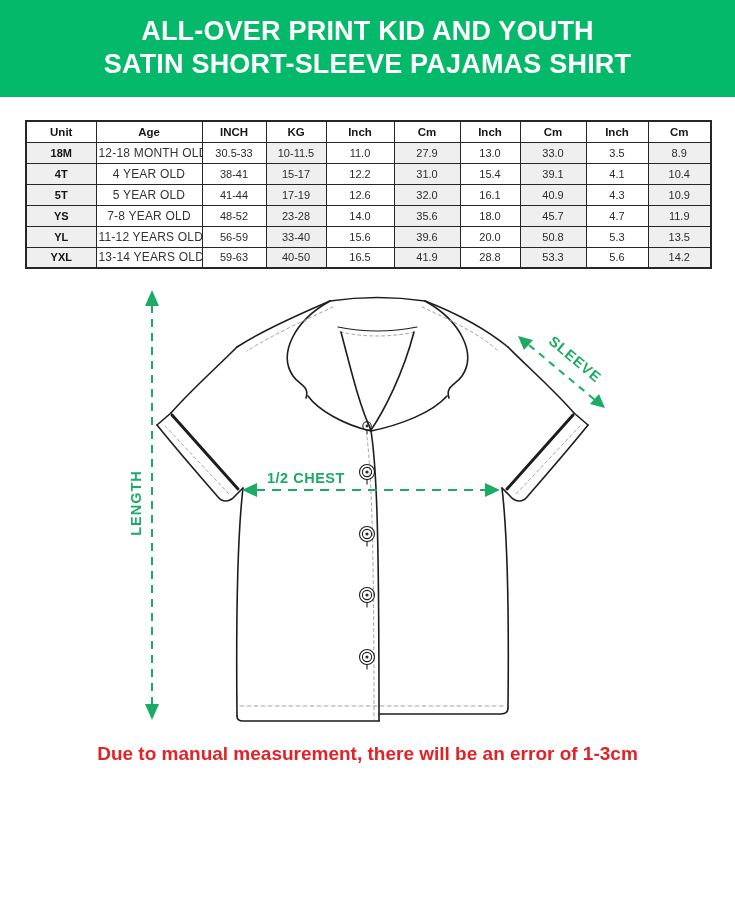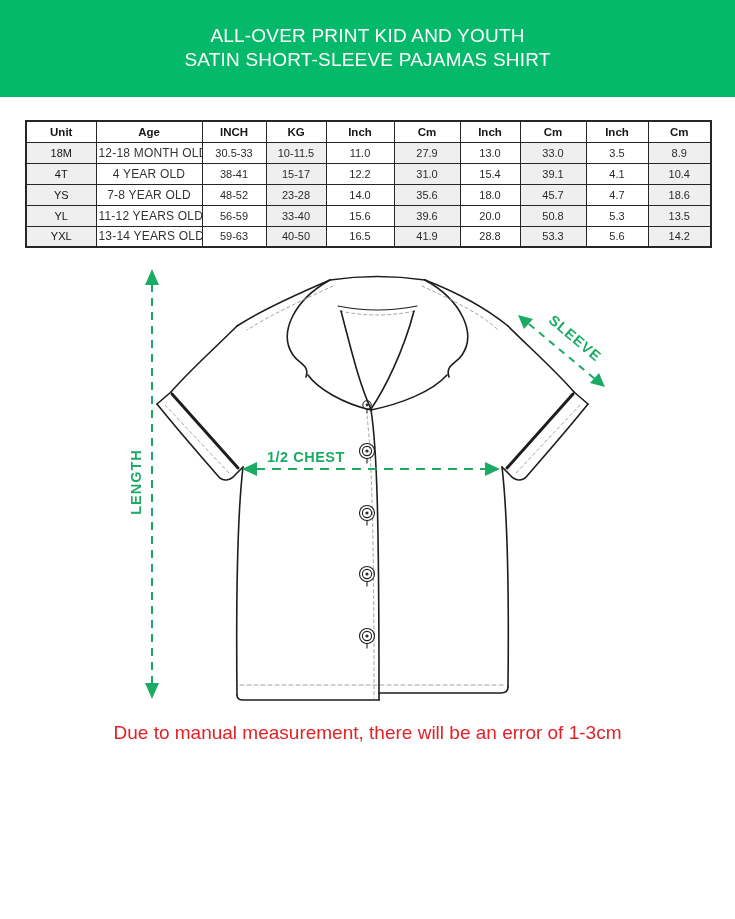--- a/index.html
+++ b/index.html
@@ -13,43 +13,43 @@
   *{box-sizing:border-box;}
   html,body{margin:0;padding:0;}
   body{
     width:735px;height:919px;background:#fff;overflow:hidden;
     font-family:"Liberation Sans",sans-serif;
   }
   .banner{
     height:97px;background:var(--green-banner);color:#fff;
     display:flex;flex-direction:column;align-items:center;justify-content:center;gap:3px;
   }
-  .banner-line{font-size:19px;font-weight:normal;letter-spacing:.2px;line-height:1.1;}
+  .banner-line{font-size:27px;font-weight:bold;letter-spacing:.2px;line-height:1.1;}
   .table-wrap{margin:23px 25px 0 25px;}
   table{
     border-collapse:collapse;table-layout:fixed;width:685px;
     border:2px solid var(--border);
   }
   th,td{
     border:1px solid var(--border);
     text-align:center;vertical-align:middle;
     height:21px;padding:0 2px;
     font-size:11px;color:#2a2a2a;
     white-space:nowrap;overflow:hidden;background:#fff;
   }
   th{font-weight:bold;color:#161616;}
   thead tr.group-row th{font-size:11px;}
   thead tr.unit-row th{font-size:11.5px;}
   td.shaded{background:var(--shade);}
-  td.first-col{font-weight:normal;color:#141414;}
+  td.first-col{font-weight:bold;color:#141414;}
   td.age-col{font-size:12px;letter-spacing:.2px;color:#333;}
   .diagram{display:block;margin-top:10px;}
   .footer-note{
     margin-top:4px;text-align:center;
-    font-size:19px;font-weight:normal;color:var(--note-red);
+    font-size:19px;font-weight:bold;color:var(--note-red);
   }
 </style>
 </head>
 <body>
 
 <header class="banner">
   <div class="banner-line">ALL-OVER PRINT KID AND YOUTH</div>
   <div class="banner-line">SATIN SHORT-SLEEVE PAJAMAS SHIRT</div>
 </header>
 
@@ -100,30 +100,42 @@
           <td>38-41</td>
           <td class="shaded">15-17</td>
           <td>12.2</td>
           <td class="shaded">31.0</td>
           <td>15.4</td>
           <td class="shaded">39.1</td>
           <td>4.1</td>
           <td class="shaded">10.4</td>
         </tr>
         <tr class="data-row">
+          <td class="shaded first-col">5T</td>
+          <td class="age-col">5 YEAR OLD</td>
+          <td>41-44</td>
+          <td class="shaded">17-19</td>
+          <td>12.6</td>
+          <td class="shaded">32.0</td>
+          <td>16.1</td>
+          <td class="shaded">40.9</td>
+          <td>4.3</td>
+          <td class="shaded">10.9</td>
+        </tr>
+        <tr class="data-row">
           <td class="shaded first-col">YS</td>
           <td class="age-col">7-8 YEAR OLD</td>
           <td>48-52</td>
           <td class="shaded">23-28</td>
           <td>14.0</td>
           <td class="shaded">35.6</td>
           <td>18.0</td>
           <td class="shaded">45.7</td>
           <td>4.7</td>
-          <td class="shaded">18.6</td>
+          <td class="shaded">11.9</td>
         </tr>
         <tr class="data-row">
           <td class="shaded first-col">YL</td>
           <td class="age-col">11-12 YEARS OLD</td>
           <td>56-59</td>
           <td class="shaded">33-40</td>
           <td>15.6</td>
           <td class="shaded">39.6</td>
           <td>20.0</td>
           <td class="shaded">50.8</td>

